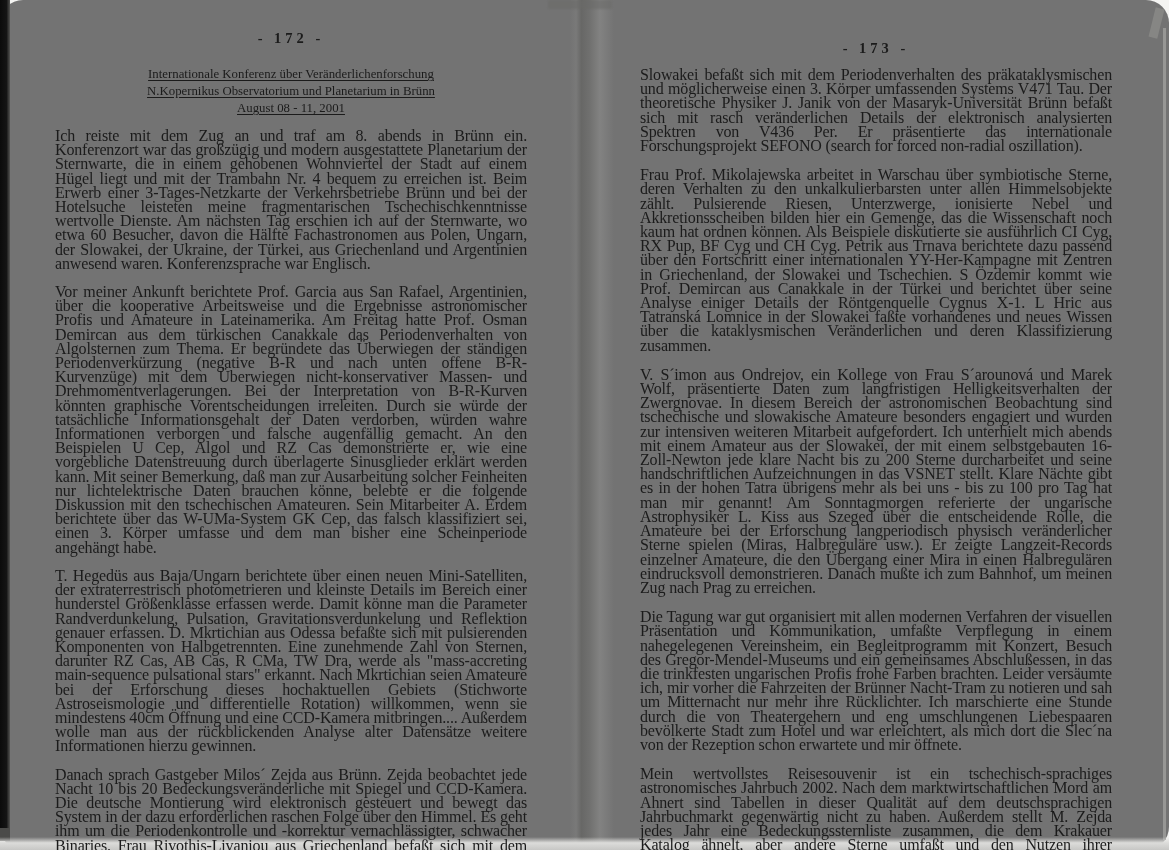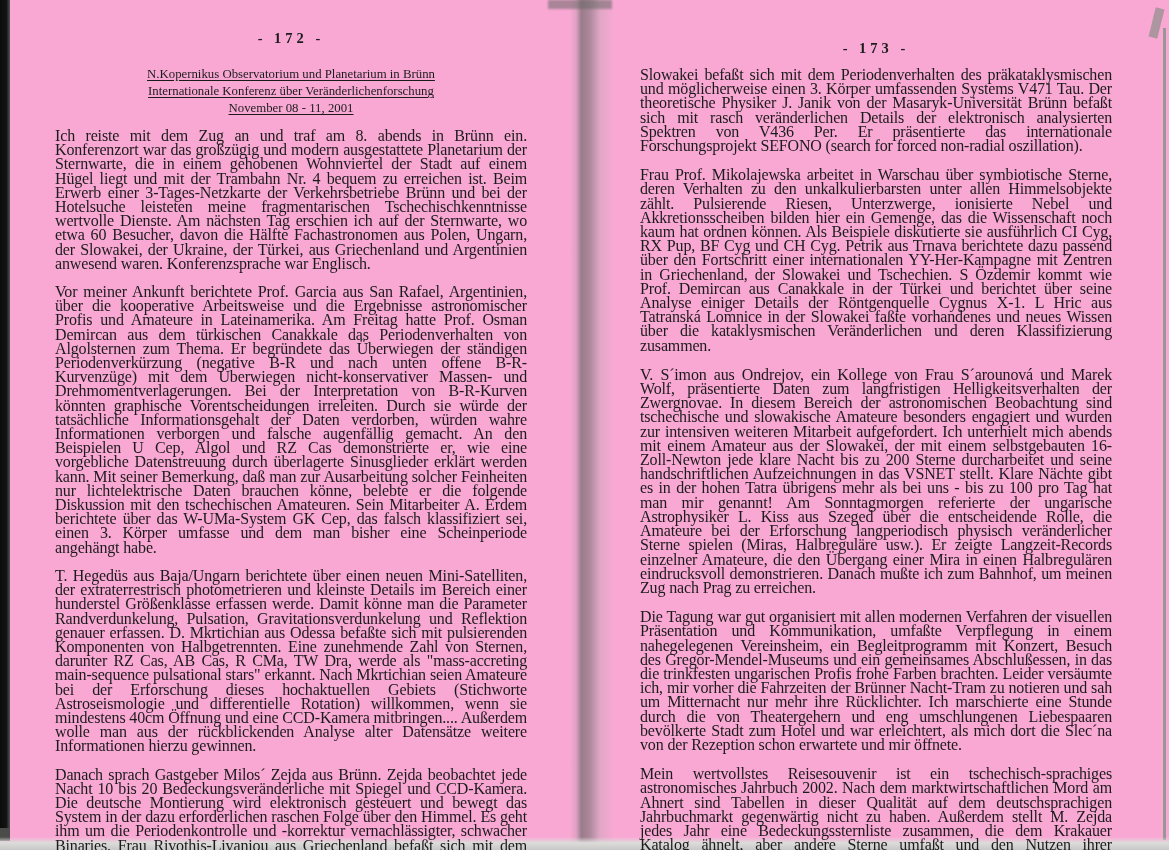--- a/index.html
+++ b/index.html
@@ -11,21 +11,22 @@
     height: 850px;
     overflow: hidden;
     background: #f4f4f2;
     font-family: "Liberation Serif", serif;
     color: #1b1b1b;
   }
   .scan {
     position: relative;
     width: 1169px;
     height: 850px;
-    background: #f9a8d4;
+    background: #737373;
+    border-radius: 23px;
   }
 
   
   .edge-left {
     position: absolute;
     left: 0; top: 0;
     width: 10px; height: 828px;
     background: linear-gradient(90deg, #0b0b0b 0%, #141414 65%, #555553 100%);
   }
   .corner-mark-bl {
@@ -133,23 +134,23 @@
   <div class="gutter-shadow"></div>
   <div class="gutter-top-smudge"></div>
   <div class="edge-right"></div>
   <div class="mark-tr"></div>
   <div class="edge-bottom"></div>
 
   <div class="page page-left">
     <div class="pagenum">-  172  -</div>
 
     <div class="title-block">
+      <div class="title-line"><span>Internationale Konferenz über Veränderlichenforschung</span></div>
       <div class="title-line"><span>N.Kopernikus Observatorium und Planetarium in Brünn</span></div>
-      <div class="title-line"><span>Internationale Konferenz über Veränderlichenforschung</span></div>
-      <div class="title-line"><span>November 08 - 11, 2001</span></div>
+      <div class="title-line"><span>August 08 - 11, 2001</span></div>
     </div>
 
     <p class="body">Ich reiste mit dem Zug an und traf am 8. abends in Brünn ein. Konferenzort war das großzügig und modern ausgestattete Planetarium der Sternwarte, die in einem gehobenen Wohnviertel der Stadt auf einem Hügel liegt und mit der Trambahn Nr. 4 bequem zu erreichen ist. Beim Erwerb einer 3-Tages-Netzkarte der Verkehrsbetriebe Brünn und bei der Hotelsuche leisteten meine fragmentarischen Tschechischkenntnisse wertvolle Dienste. Am nächsten Tag erschien ich auf der Sternwarte, wo etwa 60 Besucher, davon die Hälfte Fachastronomen aus Polen, Ungarn, der Slowakei, der Ukraine, der Türkei, aus Griechenland und Argentinien anwesend waren. Konferenzsprache war Englisch.</p>
     <p class="body">Vor meiner Ankunft berichtete Prof. Garcia aus San Rafael, Argentinien, über die kooperative Arbeitsweise und die Ergebnisse astronomischer Profis und Amateure in Lateinamerika. Am Freitag hatte Prof. Osman Demircan aus dem türkischen Canakkale das Periodenverhalten von Algolsternen zum Thema. Er begründete das Überwiegen der ständigen Periodenverkürzung (negative B-R und nach unten offene B-R-Kurvenzüge) mit dem Überwiegen nicht-konservativer Massen- und Drehmomentverlagerungen. Bei der Interpretation von B-R-Kurven könnten graphische Vorentscheidungen irreleiten. Durch sie würde der tatsächliche Informationsgehalt der Daten verdorben, würden wahre Informationen verborgen und falsche augenfällig gemacht. An den Beispielen U Cep, Algol und RZ Cas demonstrierte er, wie eine vorgebliche Datenstreuung durch überlagerte Sinusglieder erklärt werden kann. Mit seiner Bemerkung, daß man zur Ausarbeitung solcher Feinheiten nur lichtelektrische Daten brauchen könne, belebte er die folgende Diskussion mit den tschechischen Amateuren. Sein Mitarbeiter A. Erdem berichtete über das W-UMa-System GK Cep, das falsch klassifiziert sei, einen 3. Körper umfasse und dem man bisher eine Scheinperiode angehängt habe.</p>
     <p class="body">T. Hegedüs aus Baja/Ungarn berichtete über einen neuen Mini-Satelliten, der extraterrestrisch photometrieren und kleinste Details im Bereich einer hunderstel Größenklasse erfassen werde. Damit könne man die Parameter Randverdunkelung, Pulsation, Gravitationsverdunkelung und Reflektion genauer erfassen. D. Mkrtichian aus Odessa befaßte sich mit pulsierenden Komponenten von Halbgetrennten. Eine zunehmende Zahl von Sternen, darunter RZ Cas, AB Cas, R CMa, TW Dra, werde als "mass-accreting main-sequence pulsational stars" erkannt. Nach Mkrtichian seien Amateure bei der Erforschung dieses hochaktuellen Gebiets (Stichworte Astroseismologie und differentielle Rotation) willkommen, wenn sie mindestens 40cm Öffnung und eine CCD-Kamera mitbringen.... Außerdem wolle man aus der rückblickenden Analyse alter Datensätze weitere Informationen hierzu gewinnen.</p>
     <p class="body">Danach sprach Gastgeber Milos´ Zejda aus Brünn. Zejda beobachtet jede Nacht 10 bis 20 Bedeckungsveränderliche mit Spiegel und CCD-Kamera. Die deutsche Montierung wird elektronisch gesteuert und bewegt das System in der dazu erforderlichen raschen Folge über den Himmel. Es geht ihm um die Periodenkontrolle und -korrektur vernachlässigter, schwacher Binaries. Frau Rivothis-Livaniou aus Griechenland befaßt sich mit dem ihrer Meinung nach oft übersehenen Vorhandensein dritter und weiterer Körper in Bedeckungssternsystemen. Im Visier von Marek Wolf aus Prag und seiner Sternwarte in Ondrejov sind vor allem getrennte Systeme mit Apsidendrehung. Seine Mitarbeiterin S´arounová macht dort die eigentliche (Nacht-)Arbeit und optimiert die elektronische Teleskopsteuerung. M. Broz´ vom Planetarium in Hradec Králové (Königgrätz) bemüht sich u.a. um EQ Tau, M. Petrik aus Trnava in der</p>
   </div>
 
   <div class="page page-right">
     <div class="pagenum">-  173  -</div>

